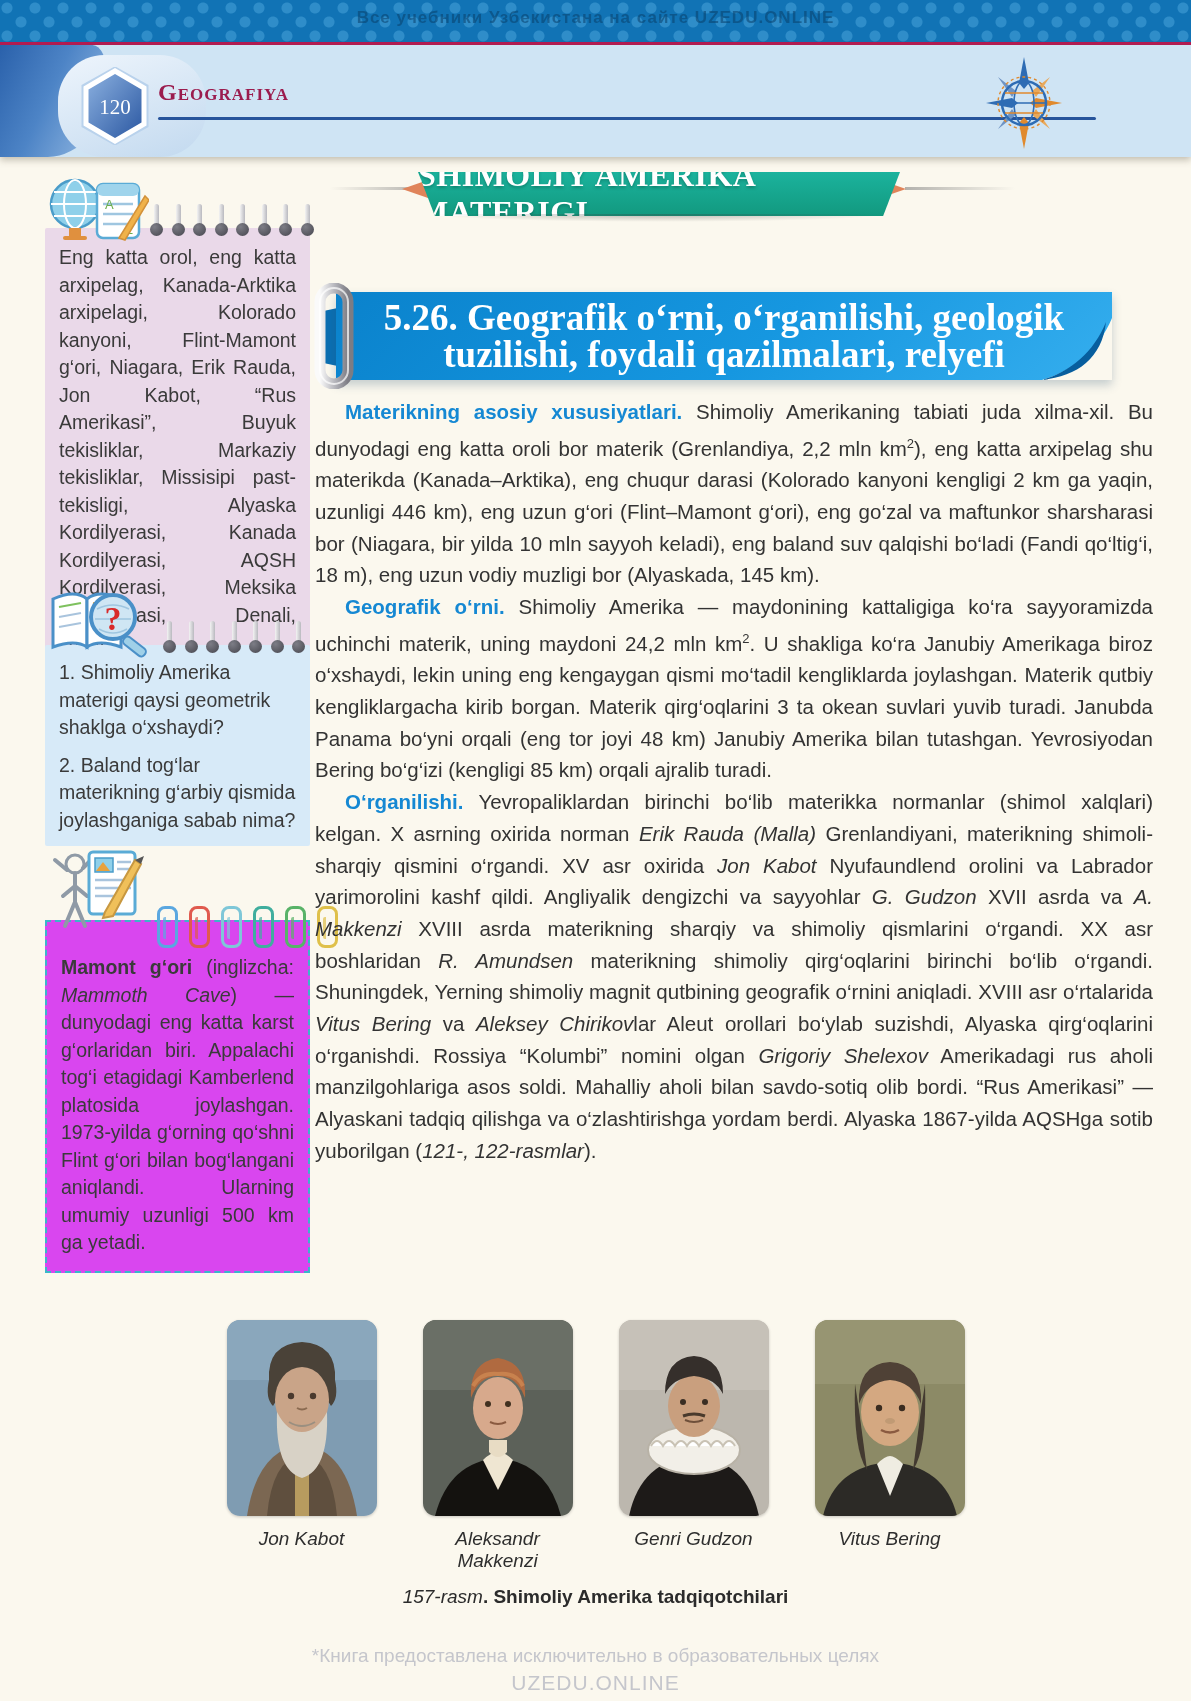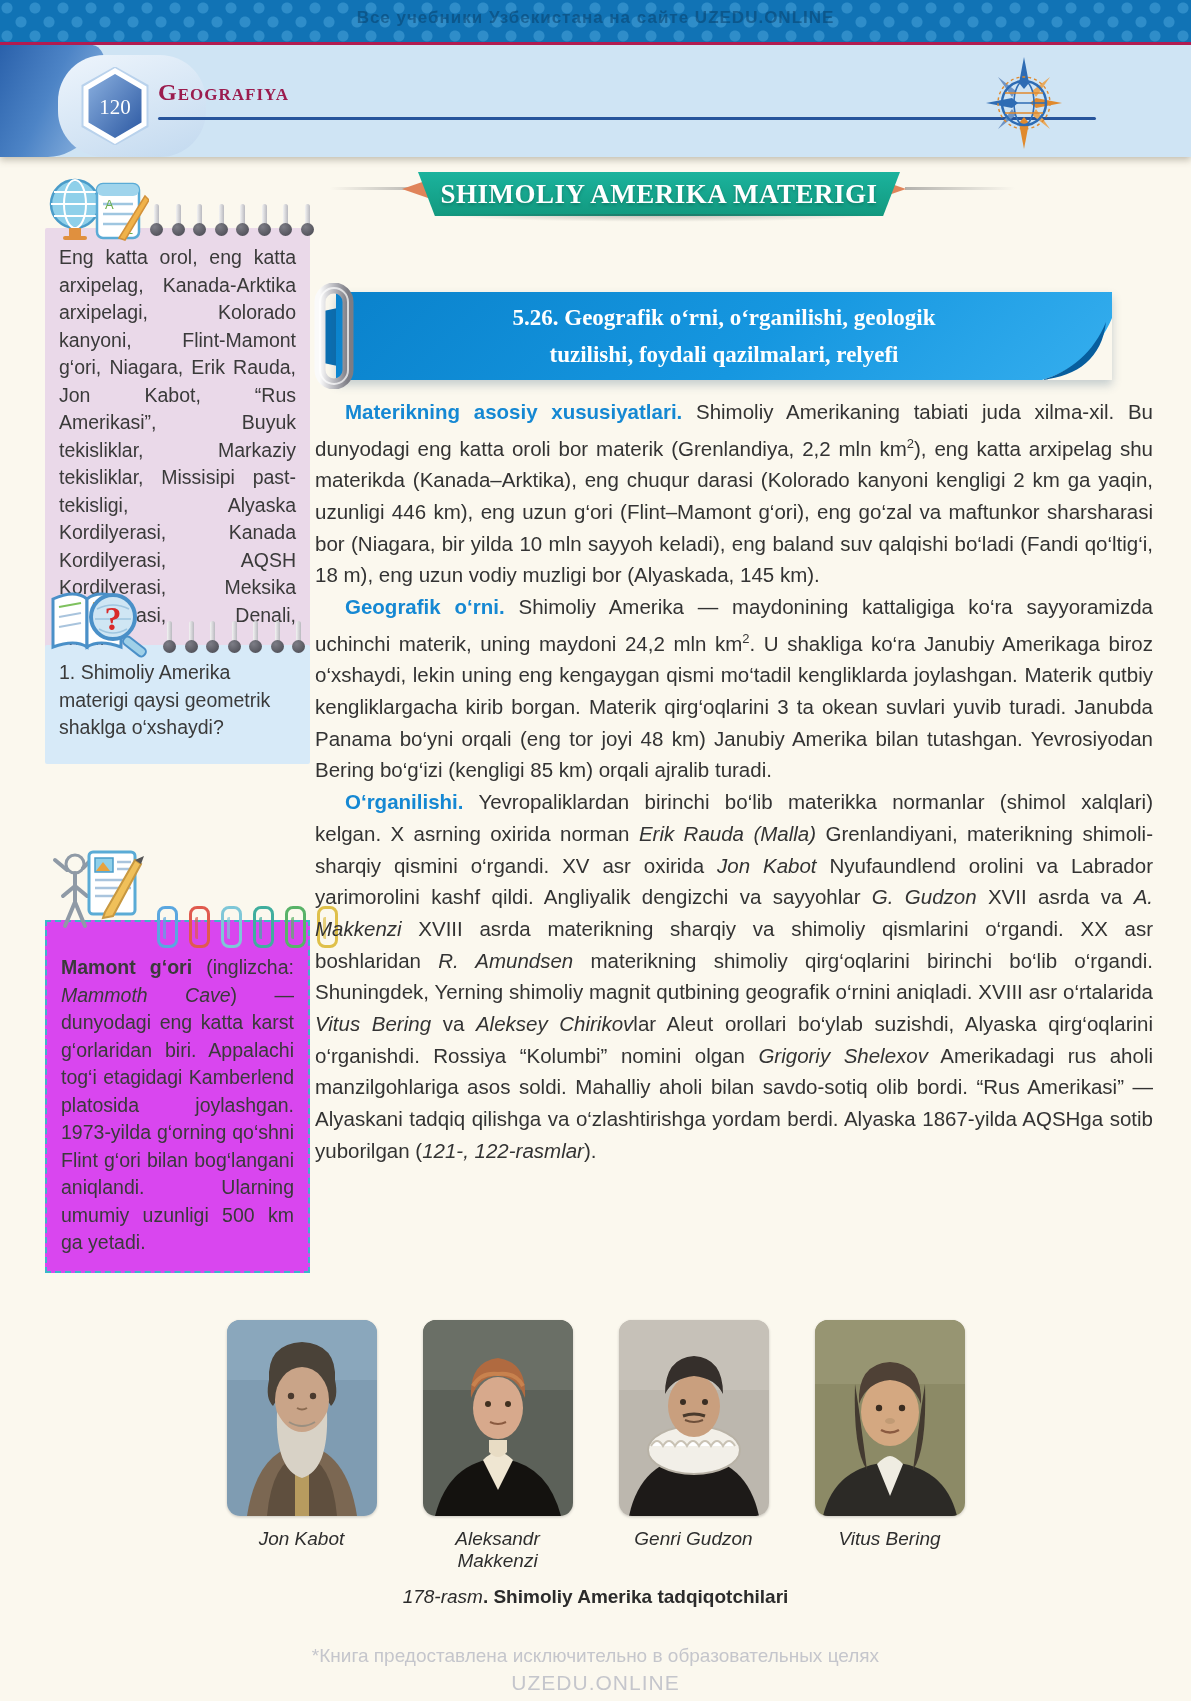--- a/index.html
+++ b/index.html
@@ -53,21 +53,21 @@
   .pencil-line.left{left:330px;width:95px;transform:scaleX(-1);}
   .pencil-line.right{left:905px;width:110px;}
   .pencil-tip{position:absolute;top:10px;width:0;height:0;border-top:9px solid transparent;border-bottom:9px solid transparent;}
   .pencil-tip.left{left:402px;border-right:26px solid #e0845a;}
   .pencil-tip.right{left:880px;border-left:26px solid #e0845a;}
   .chapter-banner{
     position:absolute;left:418px;top:2px;width:482px;height:44px;
     background:linear-gradient(180deg,#1bb39d,#12997f);
     clip-path:polygon(0 0,100% 0,96.5% 100%,3.5% 100%);
     display:flex;align-items:center;justify-content:center;
-    font-family:"Liberation Serif",serif;font-weight:bold;font-size:27px;
+    font-family:"Liberation Serif",serif;font-weight:bold;font-size:32px;
     color:#ffffff;letter-spacing:0.5px;
     text-shadow:0 2px 3px rgba(0,60,50,.35);
   }
   .chapter-shadow{position:absolute;left:430px;top:44px;width:460px;height:8px;
     background:radial-gradient(ellipse at 50% 0,rgba(60,60,60,.35),transparent 70%);}
   
   .side-box{position:absolute;left:45px;width:265px;box-sizing:border-box;}
   .keywords-box{top:228px;background:#ead9e9;padding:16px 14px 14px;border-radius:2px;}
   .questions-box{top:645px;background:#d7eaf8;padding:14px 14px 12px;border-radius:2px;}
   .infobox{top:920px;background:#d946ef;padding:32px 14px 14px;border:2px dashed #3bb7c9;}
@@ -80,21 +80,21 @@
   .clips{position:absolute;display:flex;gap:11px;}
   .clip{width:15px;height:36px;border:3px solid;border-radius:8px;background:transparent;position:relative;}
   .clip:after{content:"";position:absolute;left:3px;top:8px;width:3px;height:22px;border-left:3px solid;border-color:inherit;border-radius:2px;opacity:.7;}
   .box-icon{position:absolute;}
   
   .ribbon{
     position:absolute;left:336px;top:292px;width:776px;height:88px;
     background:linear-gradient(135deg,#0a82cc 0%,#1697e0 55%,#35aeee 100%);
     display:flex;flex-direction:column;align-items:center;justify-content:center;
     font-family:"Liberation Serif",serif;font-weight:bold;color:#fff;
-    font-size:23px;line-height:37px;text-align:center;
+    font-size:37px;line-height:37px;text-align:center;
     box-shadow:0 5px 9px rgba(40,80,110,.25);
   }
   .ribbon-flap{position:absolute;left:320px;top:300px;width:55px;height:74px;background:#0b6fb2;
     clip-path:polygon(0 16%,100% 0,100% 100%,0 84%);}
   .ribbon-clip{position:absolute;left:312px;top:283px;}
   .ribbon-curl{position:absolute;left:1042px;top:318px;}
   
   .article{position:absolute;left:315px;top:396px;width:838px;}
   .article p{margin:0;font-size:20.5px;line-height:31.7px;text-align:justify;text-indent:30px;color:#333;}
   .seg-lead{color:#1588d3;font-weight:bold;}
@@ -270,20 +270,21 @@
         <line x1="12" y1="40" x2="34" y2="36" stroke="#a9c4dd" stroke-width="2"></line>
         <line x1="46" y1="16" x2="68" y2="20" stroke="#e8a23c" stroke-width="2"></line>
         <line x1="46" y1="26" x2="68" y2="30" stroke="#a9c4dd" stroke-width="2"></line>
         <circle cx="66" cy="30" r="22" fill="#cfe6f4" stroke="#4a90c8" stroke-width="4"></circle>
         <path d="M50 22 Q66 14 82 22 M48 32 L84 32 M52 42 Q66 50 80 42" stroke="#9fc6e0" stroke-width="1.6" fill="none"></path>
         <text x="66" y="43" text-anchor="middle" font-size="34" font-weight="bold" fill="#d82a2a" font-family="Liberation Serif,serif">?</text>
         <rect x="80" y="48" width="26" height="9" rx="4" transform="rotate(38 80 48)" fill="#9fd0e8" stroke="#4a90c8" stroke-width="2"></rect>
       </svg>
     </div>
     <p>1. Shimoliy Amerika materigi qaysi geometrik shaklga o‘xshaydi?</p>
+    <p style="margin-bottom:0;">2. Baland tog‘lar materikning g‘arbiy qismida joylashganiga sabab nima?</p>
   </div>
 
   <div class="side-box infobox">
     <div class="clips" style="left:110px;top:-16px;">
       <span class="clip" style="border-color:#5aa7e0;"></span>
       <span class="clip" style="border-color:#e05a4e;"></span>
       <span class="clip" style="border-color:#7ec7d8;"></span>
       <span class="clip" style="border-color:#3fae9e;"></span>
       <span class="clip" style="border-color:#58b368;"></span>
       <span class="clip" style="border-color:#dfc04a;"></span>
@@ -415,21 +416,21 @@
             <circle cx="87" cy="88" r="3.2" fill="#3a2c20"></circle>
             <path d="M66 110 Q75 115 84 110" stroke="#8a5a40" stroke-width="2.5" fill="none"></path>
             <ellipse cx="75" cy="101" rx="5" ry="3" fill="#c09a74"></ellipse>
           </svg>
         </div>
         <figcaption>Vitus Bering</figcaption>
       </figure>
 
     </div>
     <div class="fig-caption">
-      <span class="num">178-rasm</span><span class="txt">. Shimoliy Amerika tadqiqotchilari</span>
+      <span class="num">157-rasm</span><span class="txt">. Shimoliy Amerika tadqiqotchilari</span>
     </div>
   </div>
 
   <div class="footer">
     <div class="l1">*Книга предоставлена исключительно в образовательных целях</div>
     <div class="l2">UZEDU.ONLINE</div>
   </div>
 
 </div>
 

